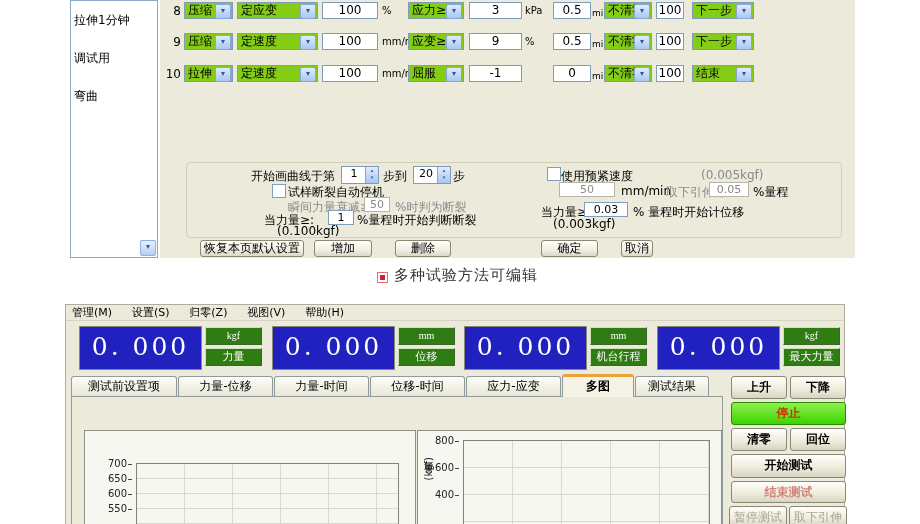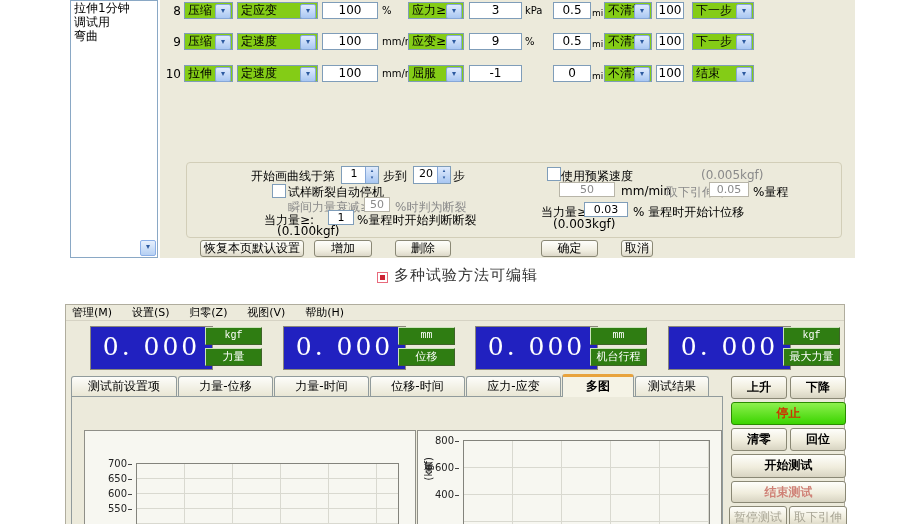--- a/index.html
+++ b/index.html
@@ -1,21 +1,21 @@
 <!DOCTYPE html>
 <html><head>
 <meta charset="utf-8">
 <style>
   html,body{margin:0;padding:0;background:#fff;}
   #canvas{position:relative;width:920px;height:524px;background:#fff;overflow:hidden;
     font-family:"DejaVu Sans",sans-serif;font-size:12px;color:#000;}
   .abs{position:absolute;box-sizing:border-box;}
   
   .listbox{left:70px;top:0;width:88px;height:258px;background:#fff;border:1px solid #8aa8c5;}
-  .li{padding:0 3px;line-height:14px;font-size:12px;white-space:nowrap;}
+  .li{padding:12px 3px;line-height:14px;font-size:12px;white-space:nowrap;}
   .scrollbtn{position:absolute;right:1px;bottom:1px;width:14px;height:14px;
     background:linear-gradient(#e7f0fd,#b6d0f3);border:1px solid #8cb0e8;border-radius:2px;
     color:#2c5aa0;font-size:8px;line-height:12px;text-align:center;}
   
   .dlg{left:160px;top:0;width:695px;height:258px;background:#eceadb;}
   .prow{position:absolute;left:0;width:695px;height:17px;}
   .rownum{position:absolute;left:1px;top:2px;width:20px;text-align:right;font-size:12px;}
   .combo{position:absolute;top:0;height:17px;background:#84cc16;border:1px solid #7f9db9;
     font-size:12px;line-height:15px;padding-left:3px;white-space:nowrap;box-sizing:border-box;}
   .ca{position:absolute;right:1px;top:1px;width:14px;height:13px;
@@ -43,26 +43,26 @@
     font-size:12px;line-height:15px;text-align:center;box-sizing:border-box;}
   
   .bullet{left:377px;top:272px;width:11px;height:11px;border:1px solid #e86a7c;background:#fff;}
   .bullet i{position:absolute;left:2px;top:2px;width:5px;height:5px;background:#cc2233;}
   .caption{left:394px;top:266px;font-size:15px;color:#333;letter-spacing:1px;}
   
   .mon{left:65px;top:304px;width:780px;height:220px;background:#eceadb;border:1px solid #b0ad9e;border-bottom:none;}
   .menubar{position:absolute;left:0;top:0;width:100%;height:16px;border-bottom:1px solid #d6d3c4;padding-left:6px;box-sizing:border-box;}
   .menuitem{display:inline-block;margin-right:16px;font-size:11px;line-height:15px;}
   .dgroup{position:absolute;top:17px;height:50px;width:186px;}
-  .lcd{position:absolute;left:12px;top:4px;width:121px;height:42px;background:#2121c0;border:1px solid #8a877a;
+  .lcd{position:absolute;left:1px;top:4px;width:121px;height:42px;background:#2121c0;border:1px solid #8a877a;
     color:#fff;font-family:"DejaVu Serif",serif;font-size:25px;letter-spacing:3px;
     text-align:center;line-height:40px;}
   .plate{position:absolute;left:127px;width:57px;height:18px;background:#2f7d12;color:#fff;
     text-align:center;box-sizing:border-box;border:1px solid;border-color:#cbe2bb #3f6429 #3f6429 #cbe2bb;}
-  .plate.u{top:5px;font-family:Liberation Mono, monospace;font-size:10px;line-height:15px;}
+  .plate.u{top:5px;font-family:Liberation Serif, serif;font-size:10px;line-height:15px;}
   .plate.n{top:26px;font-size:11px;line-height:15px;}
   .tab{position:absolute;top:71px;height:20px;background:linear-gradient(#fdfdfa,#e9e6d4);
     border:1px solid #919b9c;border-bottom:none;border-radius:3px 3px 0 0;
     font-size:12px;line-height:18px;text-align:center;box-sizing:border-box;}
   .tab.active{top:69px;height:23px;background:#f5f3e6;border-top:3px solid #e8a33d;z-index:3;font-weight:bold;}
   .cpanel{position:absolute;left:5px;top:91px;width:650px;height:129px;background:#eceadb;border:1px solid #919b9c;z-index:2;}
   .chart{position:absolute;top:33px;height:96px;background:#f7f7f1;border:1px solid #8f8f88;}
   .plot{position:absolute;border:1px solid #83837c;background:
     repeating-linear-gradient(to right,transparent 0,transparent 47px,#d9d9d0 47px,#d9d9d0 48px),
     repeating-linear-gradient(to bottom,transparent 0,transparent 14px,#d9d9d0 14px,#d9d9d0 15px);}

